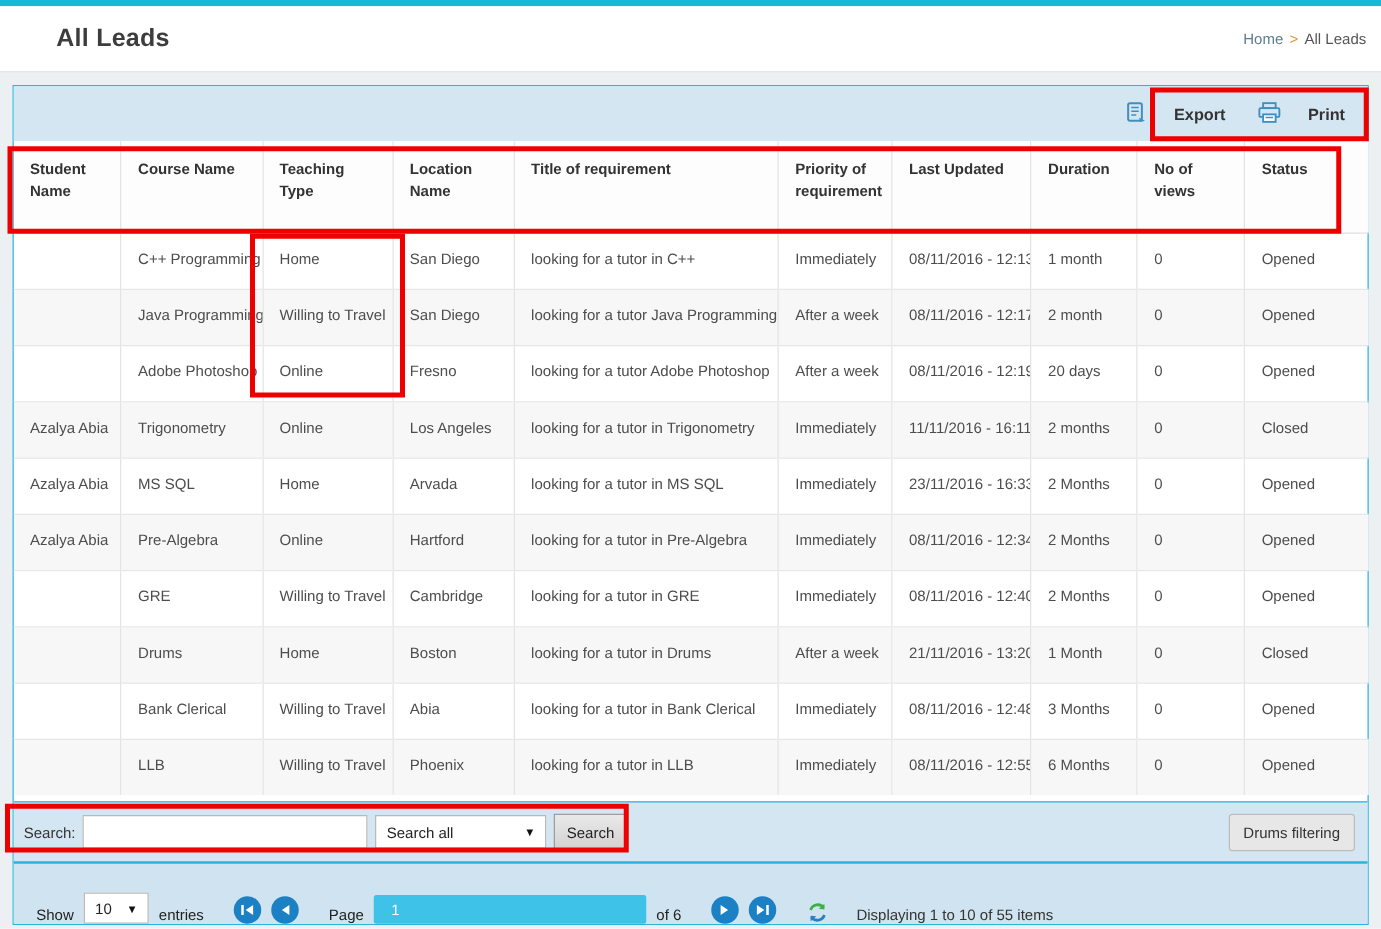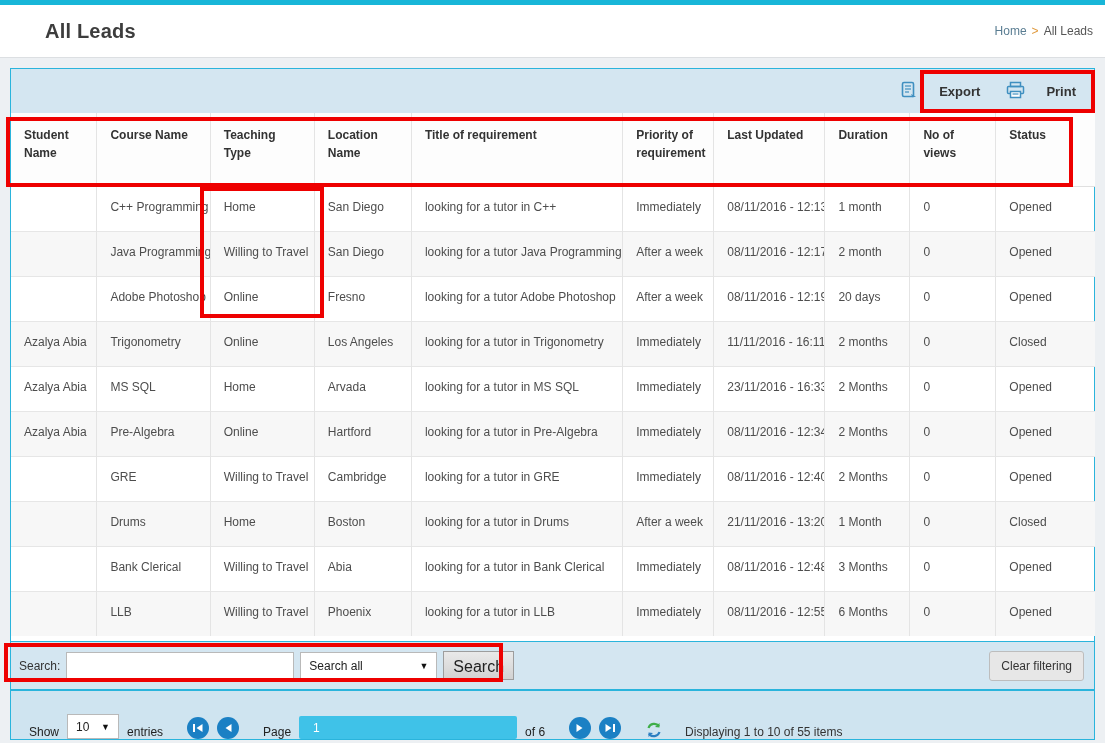--- a/index.html
+++ b/index.html
@@ -67,21 +67,21 @@
     font-family:"Liberation Sans", sans-serif;
   }
   .selectbox{
     height:27px; background:#fff; border:1px solid #b9b9b9; display:inline-flex; align-items:center;
     justify-content:space-between; padding:0 8px; font-size:12px; color:#222; cursor:pointer;
   }
   .selectbox .arrow{font-size:9px; color:#111; margin-left:10px;}
   .scope-select{width:137px;}
   .btn-gray{
     height:29px; border:1px solid #9d9d9d; background:linear-gradient(#e9e9e9,#d2d2d2);
-    font-size:16px; color:#222; padding:6px 9px; cursor:pointer; font-family:"Liberation Sans", sans-serif;
+    font-size:12px; color:#222; padding:6px 9px; cursor:pointer; font-family:"Liberation Sans", sans-serif;
   }
   .btn-clear{
     margin-left:auto; height:30px; border:1px solid #bdbdbd; border-radius:3px; background:#e7e7e7;
     font-size:12px; color:#333; padding:0 11px; cursor:pointer; font-family:"Liberation Sans", sans-serif;
   }
 
   .pagebar{
     flex:0 0 50px; background:#cfe4f0; border-top:2px solid var(--border-cyan);
     display:flex; align-items:flex-end; font-size:12px; color:#222; padding-left:18px; gap:8px;
   }
@@ -283,21 +283,21 @@
   </table>
 
   <div class="filterbar">
     <span>Search:</span>
     <input type="text" value="" style="">
     <span class="selectbox scope-select">
       <span>Search all</span>
       <span class="arrow">▼</span>
     </span>
     <button class="btn-gray">Search</button>
-    <button class="btn-clear">Clear filtering</button>
+    <button class="btn-clear">Drums filtering</button>
   </div>
 
   <div class="pagebar">
     <span>Show</span>
     <span class="selectbox show-select">
       <span>10</span>
       <span class="arrow">▼</span>
     </span>
     <span>entries</span>
     <span class="pg-gap"></span>

